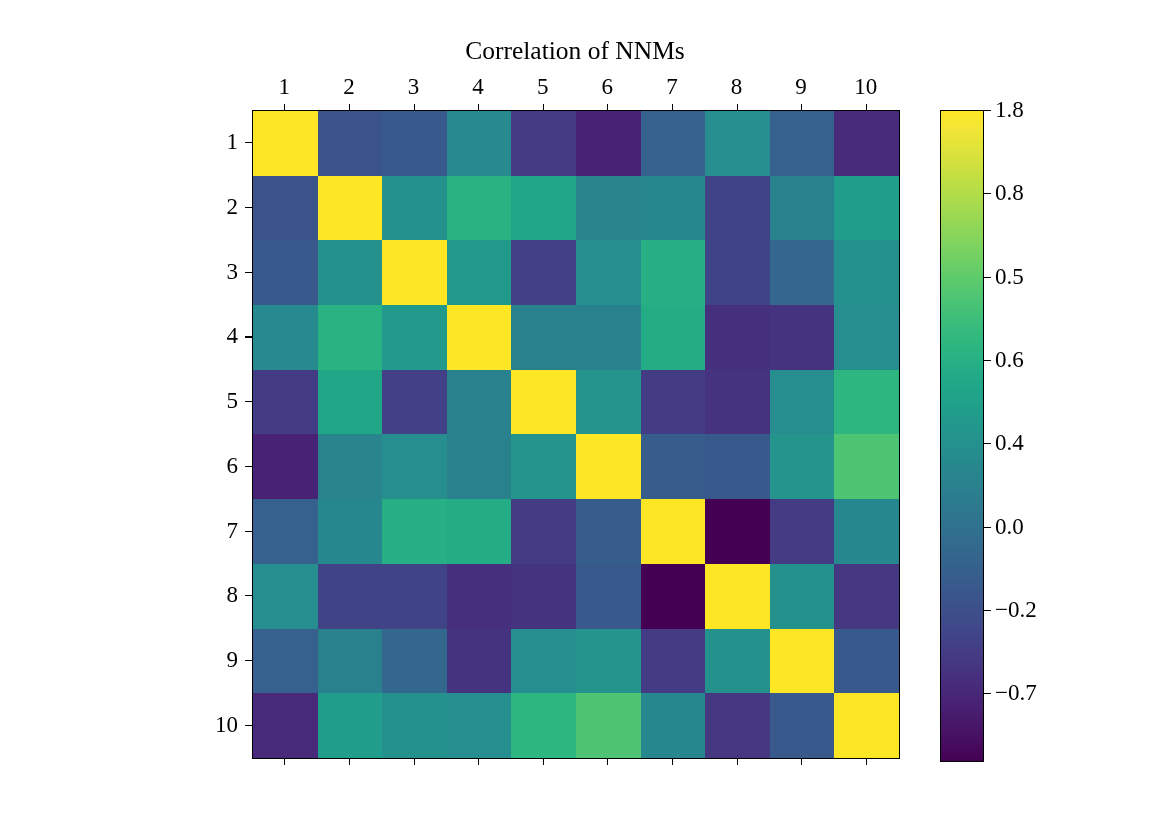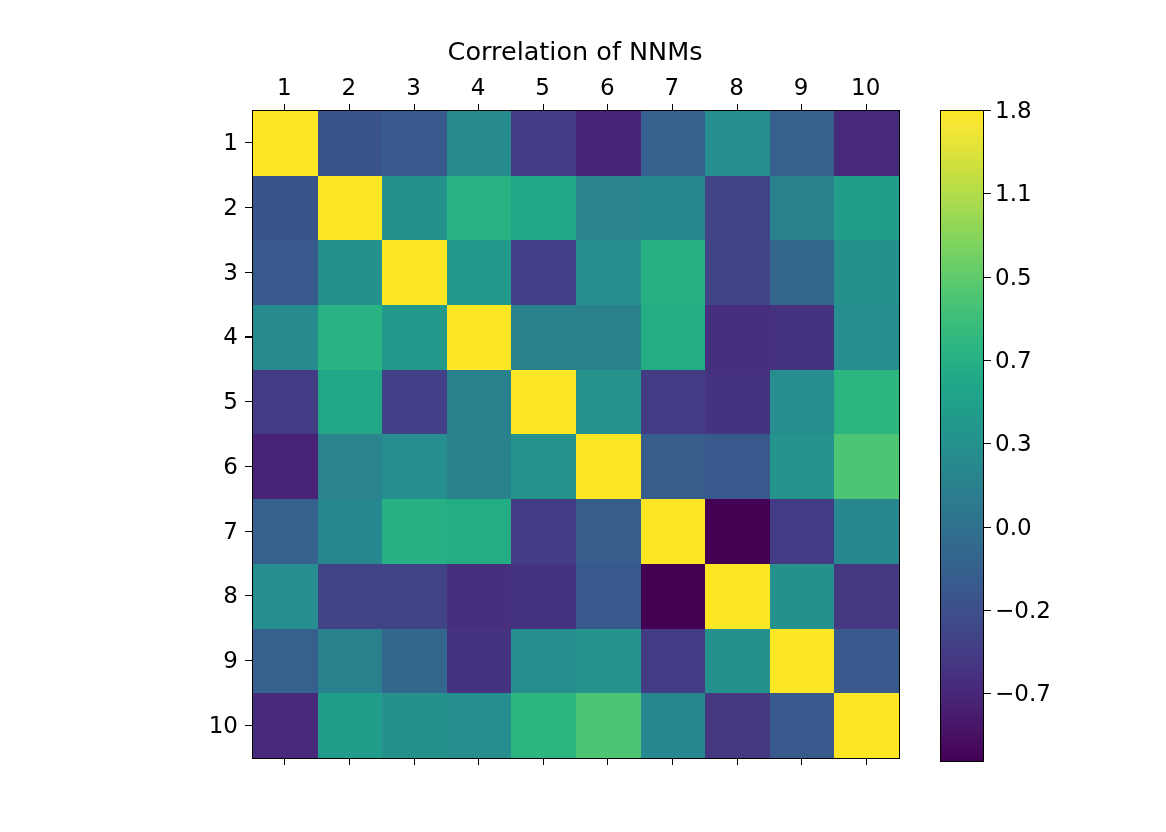--- a/index.html
+++ b/index.html
@@ -14,20 +14,21 @@
     font-family: "DejaVu Sans", sans-serif;
     color: #000000;
     overflow: hidden;
     position: relative;
   }
   #figure {
     position: absolute;
     left: 0; top: 0;
     width: 932px;
     height: 832px;
+    font-family: Liberation Serif, serif;
   }
 
   
   #title {
     position: absolute;
     left: 252px;
     top: 36px;
     width: 646px;
     text-align: center;
     font-size: 25.5px;
@@ -304,24 +305,24 @@
     <div id="colorbar-gradient" style="background: linear-gradient(rgb(253, 231, 37) 0%, rgb(244, 230, 54) 2.5%, rgb(229, 228, 56) 5%, rgb(213, 225, 61) 7.5%, rgb(196, 223, 66) 10%, rgb(180, 221, 73) 12.5%, rgb(163, 218, 80) 15%, rgb(146, 215, 86) 17.5%, rgb(130, 212, 93) 20%, rgb(114, 208, 100) 22.5%, rgb(98, 204, 106) 25%, rgb(84, 199, 112) 27.5%, rgb(71, 194, 118) 30%, rgb(59, 189, 123) 32.5%, rgb(49, 184, 127) 35%, rgb(41, 179, 131) 37.5%, rgb(35, 172, 134) 40%, rgb(32, 166, 137) 42.5%, rgb(32, 161, 139) 45%, rgb(33, 154, 140) 47.5%, rgb(36, 148, 141) 50%, rgb(38, 142, 142) 52.5%, rgb(39, 135, 142) 55%, rgb(41, 130, 142) 57.5%, rgb(44, 123, 142) 60%, rgb(46, 117, 142) 62.5%, rgb(48, 111, 142) 65%, rgb(51, 104, 141) 67.5%, rgb(53, 98, 141) 70%, rgb(56, 91, 141) 72.5%, rgb(59, 84, 139) 75%, rgb(61, 78, 138) 77.5%, rgb(64, 70, 136) 80%, rgb(66, 62, 133) 82.5%, rgb(69, 55, 129) 85%, rgb(70, 46, 125) 87.5%, rgb(72, 38, 119) 90%, rgb(72, 29, 111) 92.5%, rgb(72, 21, 103) 95%, rgb(70, 11, 94) 97.5%, rgb(68, 1, 84) 100%);"></div>
   </div>
   <div id="cbticks">
       <div class="cbtick-mark" style="top: 693.333px;"></div>
       <div class="cbtick-label" style="top: 680.333px;">−0.7</div>
       <div class="cbtick-mark" style="top: 610px;"></div>
       <div class="cbtick-label" style="top: 597px;">−0.2</div>
       <div class="cbtick-mark" style="top: 526.667px;"></div>
       <div class="cbtick-label" style="top: 513.667px;">0.0</div>
       <div class="cbtick-mark" style="top: 443.333px;"></div>
-      <div class="cbtick-label" style="top: 430.333px;">0.3</div>
+      <div class="cbtick-label" style="top: 430.333px;">0.4</div>
       <div class="cbtick-mark" style="top: 360px;"></div>
-      <div class="cbtick-label" style="top: 347px;">0.7</div>
+      <div class="cbtick-label" style="top: 347px;">0.6</div>
       <div class="cbtick-mark" style="top: 276.667px;"></div>
       <div class="cbtick-label" style="top: 263.667px;">0.5</div>
       <div class="cbtick-mark" style="top: 193.333px;"></div>
-      <div class="cbtick-label" style="top: 180.333px;">1.1</div>
+      <div class="cbtick-label" style="top: 180.333px;">0.8</div>
       <div class="cbtick-mark" style="top: 110px;"></div>
       <div class="cbtick-label" style="top: 97px;">1.8</div>
     </div>
 
 </div>
 
 </body></html>

